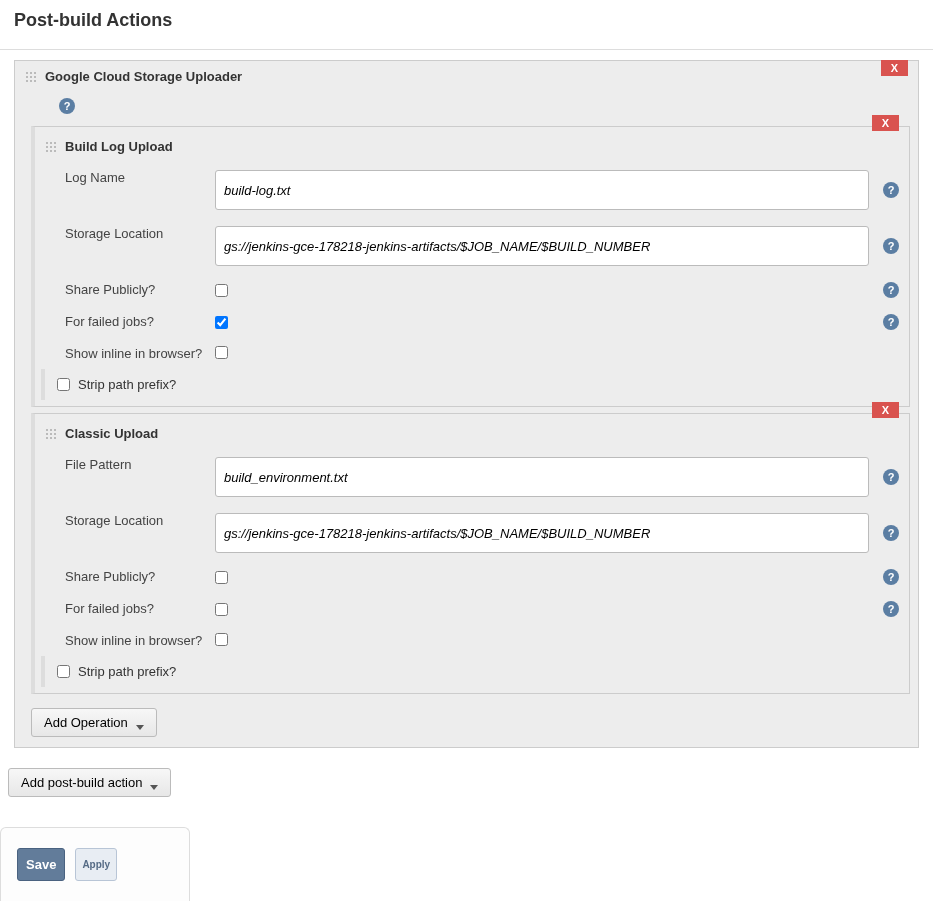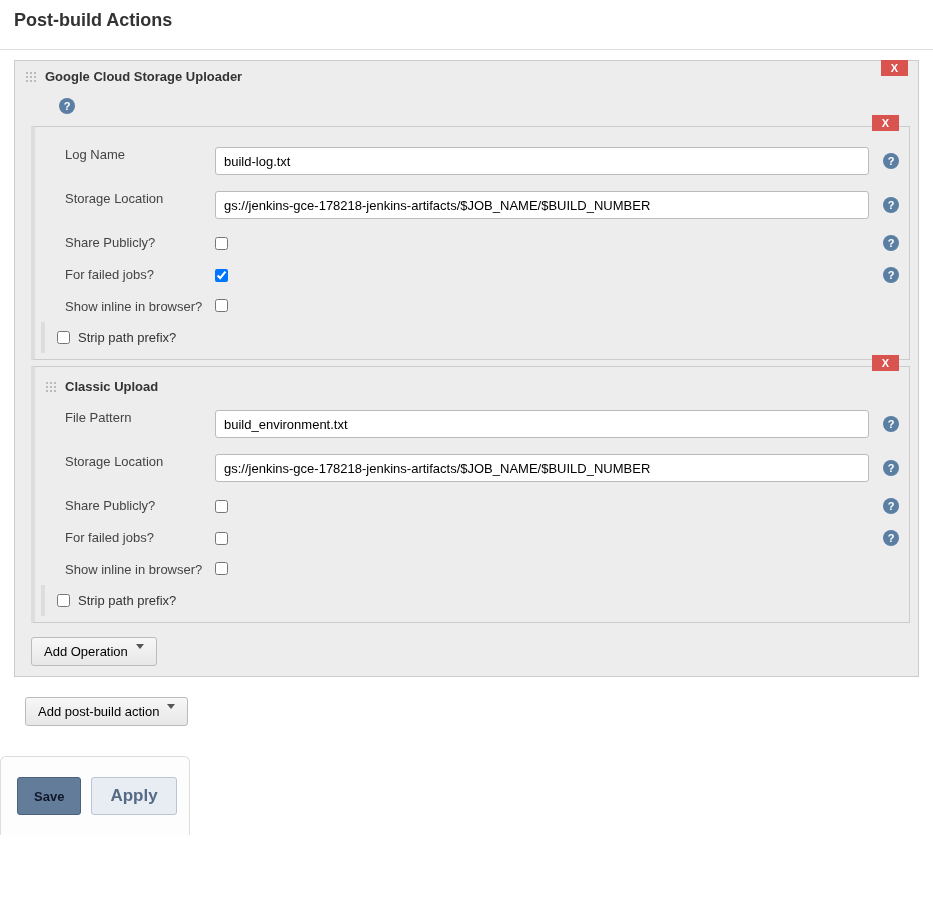--- a/index.html
+++ b/index.html
@@ -143,26 +143,27 @@
       width: 150px;
       color: #444;
     }
     .detail-input-wrap {
       flex: 1;
       display: flex;
       align-items: center;
     }
     .text-input {
       flex: 1;
-      height: 28px;
+      height: 40px;
       border: 1px solid #bbb;
       border-radius: 3px;
       padding: 0 8px;
       font-size: 13px;
       background: #fff;
+      font-style: italic;
     }
     .checkbox-input {
       margin: 0;
     }
     .strip-row {
       display: flex;
       align-items: center;
       padding: 8px 0 8px 4px;
       border-left: 4px solid #ddd;
       margin-left: -4px;
@@ -172,64 +173,63 @@
       margin-right: 8px;
     }
     .btn {
       background: linear-gradient(#f7f7f7, #e7e7e7);
       border: 1px solid #bbb;
       border-radius: 3px;
       padding: 6px 12px;
       font-size: 13px;
       cursor: pointer;
       display: inline-flex;
-      align-items: flex-start;
+      align-items: flex-end;
     }
     .btn-caret {
       margin-left: 8px;
       width: 0; height: 0;
       border-left: 4px solid transparent;
       border-right: 4px solid transparent;
       border-top: 5px solid #555;
     }
     .add-op-wrap {
       padding: 8px 0 0 16px;
     }
     .add-pba-wrap {
-      padding: 10px 0 0 14px;
-      margin-left: 11px;
+      padding: 10px 0 0 8px;
     }
     .footer-bar {
       margin-top: 30px;
       border: 1px solid #ddd;
       border-bottom: none;
       border-radius: 6px 6px 0 0;
       padding: 20px 16px;
       display: flex;
       gap: 10px;
       width: 190px;
       background: #fdfdfd;
     }
     .save-btn {
       background: #627c9a;
-      color: #0f172a;
+      color: #ffffff;
       border: 1px solid #4a6280;
       border-radius: 3px;
-      padding: 8px 16px;
+      padding: 8px 8px;
       font-size: 13px;
       font-weight: bold;
       cursor: pointer;
     }
     .apply-btn {
       background: #e8edf3;
       color: #556b85;
       border: 1px solid #b8c5d6;
       border-radius: 3px;
-      padding: 8px 18px;
-      font-size: 17px;
+      padding: 8px 6px;
+      font-size: 10px;
       font-weight: bold;
       cursor: pointer;
     }
   </style>
 </head>
 <body>
 
 <div class="page-title">Post-build Actions</div>
 
 <div class="outer-panel">
@@ -239,20 +239,24 @@
     <button class="delete-btn">X</button>
   </div>
 
   <div class="form-row cred-row">
     <span class="help-icon">?</span>
   </div>
 
 
   <div class="sub-panel">
     <button class="delete-btn">X</button>
+    <div class="sub-header">
+      <span class="drag-handle"></span>
+      <span class="section-title">Build Log Upload</span>
+    </div>
 
     <div class="detail-row">
       <div class="detail-label">Log Name</div>
       <div class="detail-input-wrap">
         <input type="text" class="text-input" value="build-log.txt" style="">
         <span class="help-icon">?</span>
       </div>
     </div>
 
     <div class="detail-row">

